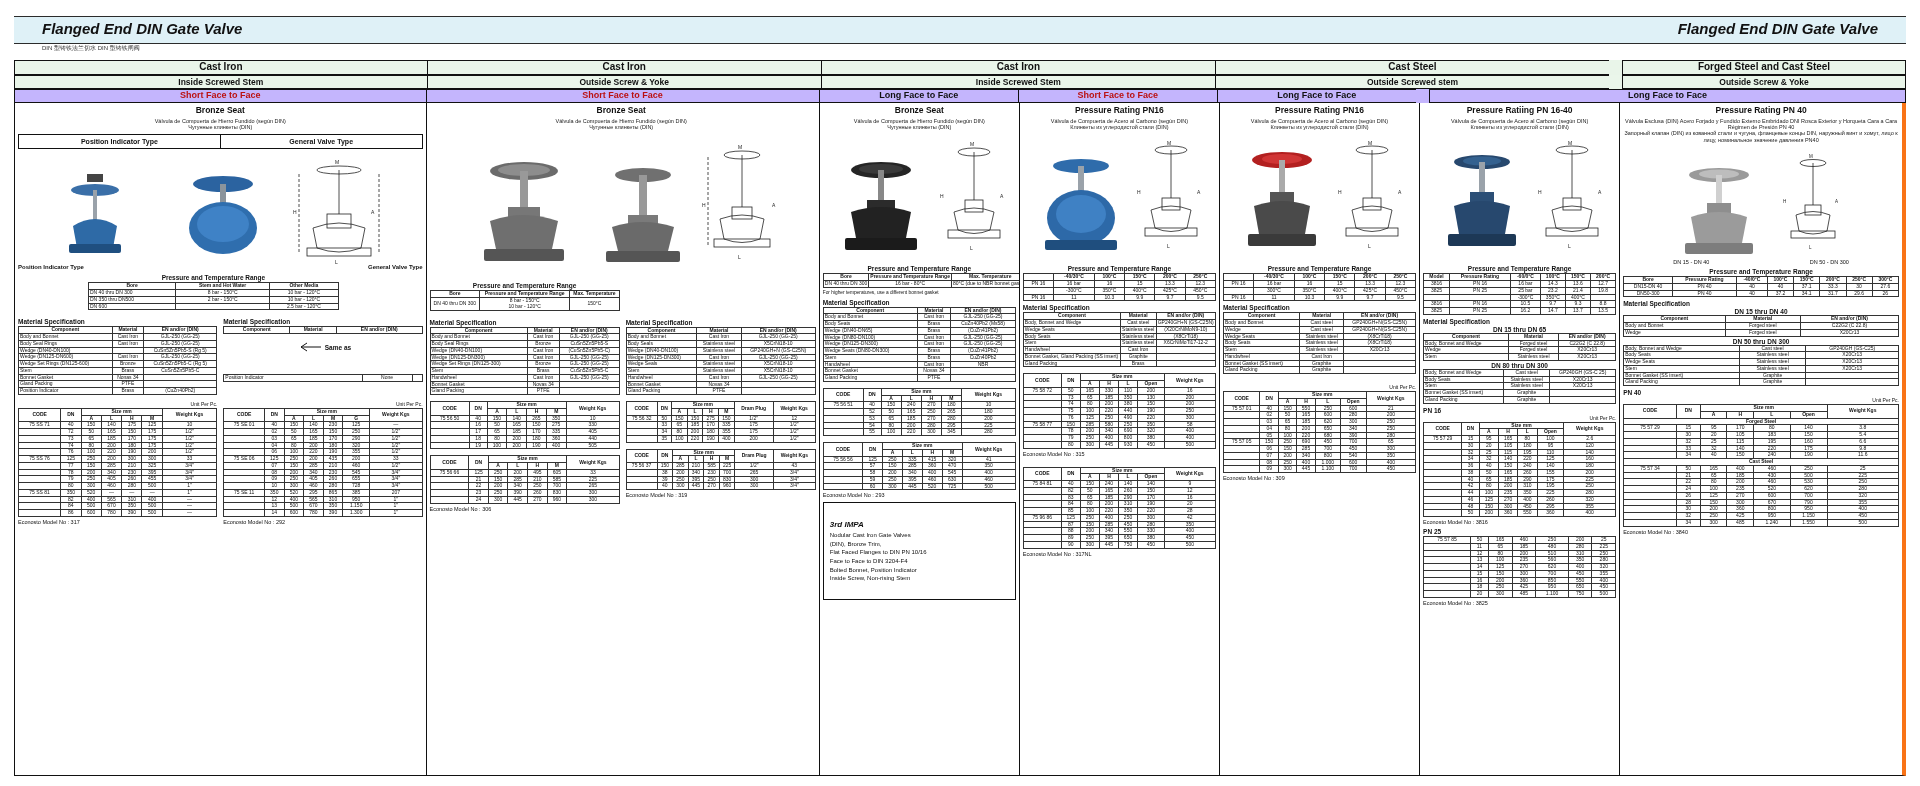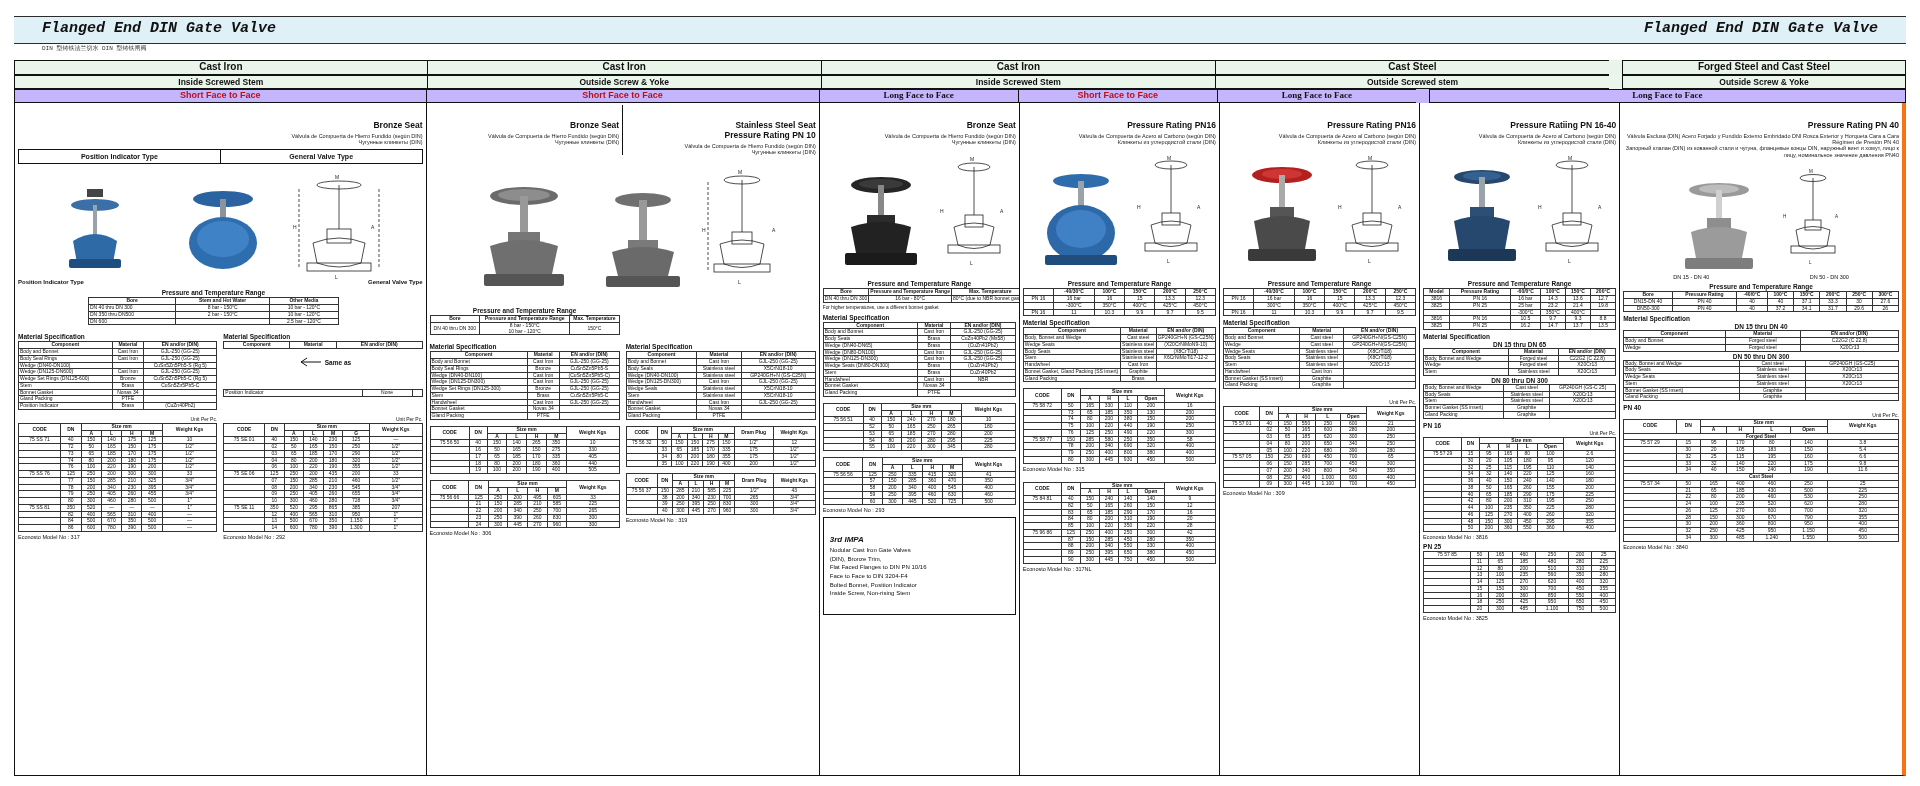--- a/index.html
+++ b/index.html
@@ -4,47 +4,47 @@
 <style>
   html,body{margin:0;padding:0;}
   body{
     width:1920px;height:786px;background:#ffffff;
     font-family:"Liberation Sans", sans-serif;
     font-size:6px;color:#111;overflow:hidden;
   }
   .page{position:relative;width:1920px;height:786px;box-sizing:border-box;padding:0;}
 
   
-  .hdr{position:relative;height:52px;font-family:Liberation Mono, monospace;}
+  .hdr{position:relative;height:52px;}
   .hdr-bar{position:absolute;left:14px;right:14px;top:16px;height:26px;
            background:#dff1f7;border-top:1px solid #2b2b2b;border-bottom:1px solid #2b2b2b;}
   .hdr-title{position:absolute;top:20px;font-style:italic;font-weight:bold;font-size:15px;color:#111;}
   .hdr-left{left:42px;}
   .hdr-right{right:42px;}
   .hdr-sub{position:absolute;left:42px;top:44px;font-size:6px;color:#333;}
 
   
   .band{position:absolute;left:14px;right:14px;display:flex;box-sizing:border-box;}
   .band>div{box-sizing:border-box;border-left:1px solid #111;border-top:1px solid #111;
             border-bottom:1px solid #111;display:flex;align-items:center;justify-content:center;
             text-align:center;font-weight:bold;padding:1px 2px;line-height:1.05;}
   .band>div:last-child{border-right:1px solid #111;margin-left:13px;}
 
   .band1{top:60px;height:15px;font-size:10px;background:#e9f5e9;}
   .band2{top:75px;height:14px;font-size:8.5px;background:#eaf6ea;}
   .band3{top:89px;height:14px;font-size:9px;background:#c4b5fd;color:#b11;}
-  .band3 .alt{color:#111;font-family:Liberation Serif, serif;}
+  .band3 .alt{color:#111;}
 
   
   .cols{position:absolute;left:14px;right:14px;top:103px;bottom:10px;display:flex;}
   .col{position:relative;border-left:1px solid #111;border-bottom:1px solid #111;box-sizing:border-box;
        padding:2px 3px;overflow:hidden;}
   .col:last-child{border-right:4px solid #f97316;}
 
-  .colhead{text-align:right;font-weight:bold;font-size:8.5px;margin-top:16px;line-height:1.15;}
+  .colhead{text-align:center;font-weight:bold;font-size:8.5px;margin-top:1px;line-height:1.15;}
   .colhead .es{font-weight:normal;font-size:5.5px;color:#222;margin-top:2px;display:block;}
   .colhead .ru{font-weight:normal;font-size:5.5px;color:#222;display:block;}
 
   .sect-title{font-weight:bold;font-size:6.5px;margin:3px 0 1px 0;}
   .center{text-align:center;}
 
   table.t{border-collapse:collapse;width:100%;font-size:5px;}
   table.t th,table.t td{border:0.6px solid #333;padding:0 1px;text-align:center;line-height:1.15;
                         white-space:nowrap;}
   table.t th{font-weight:bold;background:#fff;}
@@ -560,28 +560,20 @@
           <div class="model">Econosto Model No : 292</div>
         </div>
       </div>
     </div>
 
     <div class="col" style="flex:21">
       <div style="display:flex;">
         <div style="flex:1;padding-right:3px;">
           <div class="colhead">
             <span>Bronze Seat</span>
-            <span class="es">Válvula de Compuerta de Hierro Fundido (según DIN)</span>
-            <span class="ru">Чугунные клинкеты (DIN)</span>
-          </div>
-        </div>
-        <div style="flex:1;border-left:1px solid #111;padding-left:3px;">
-          <div class="colhead">
-            <span>Stainless Steel Seat</span><br>
-            <span>Pressure Rating PN 10</span>
             <span class="es">Válvula de Compuerta de Hierro Fundido (según DIN)</span>
             <span class="ru">Чугунные клинкеты (DIN)</span>
           </div>
         </div>
       </div>
 
       <div class="art" style="height:145px;">
         <svg width="120" height="140" viewBox="0 0 120 140">
           <ellipse cx="60" cy="34" rx="34" ry="9" fill="#6b6b6b"></ellipse>
           <ellipse cx="60" cy="33" rx="26" ry="6" fill="#8d8d8d"></ellipse>

